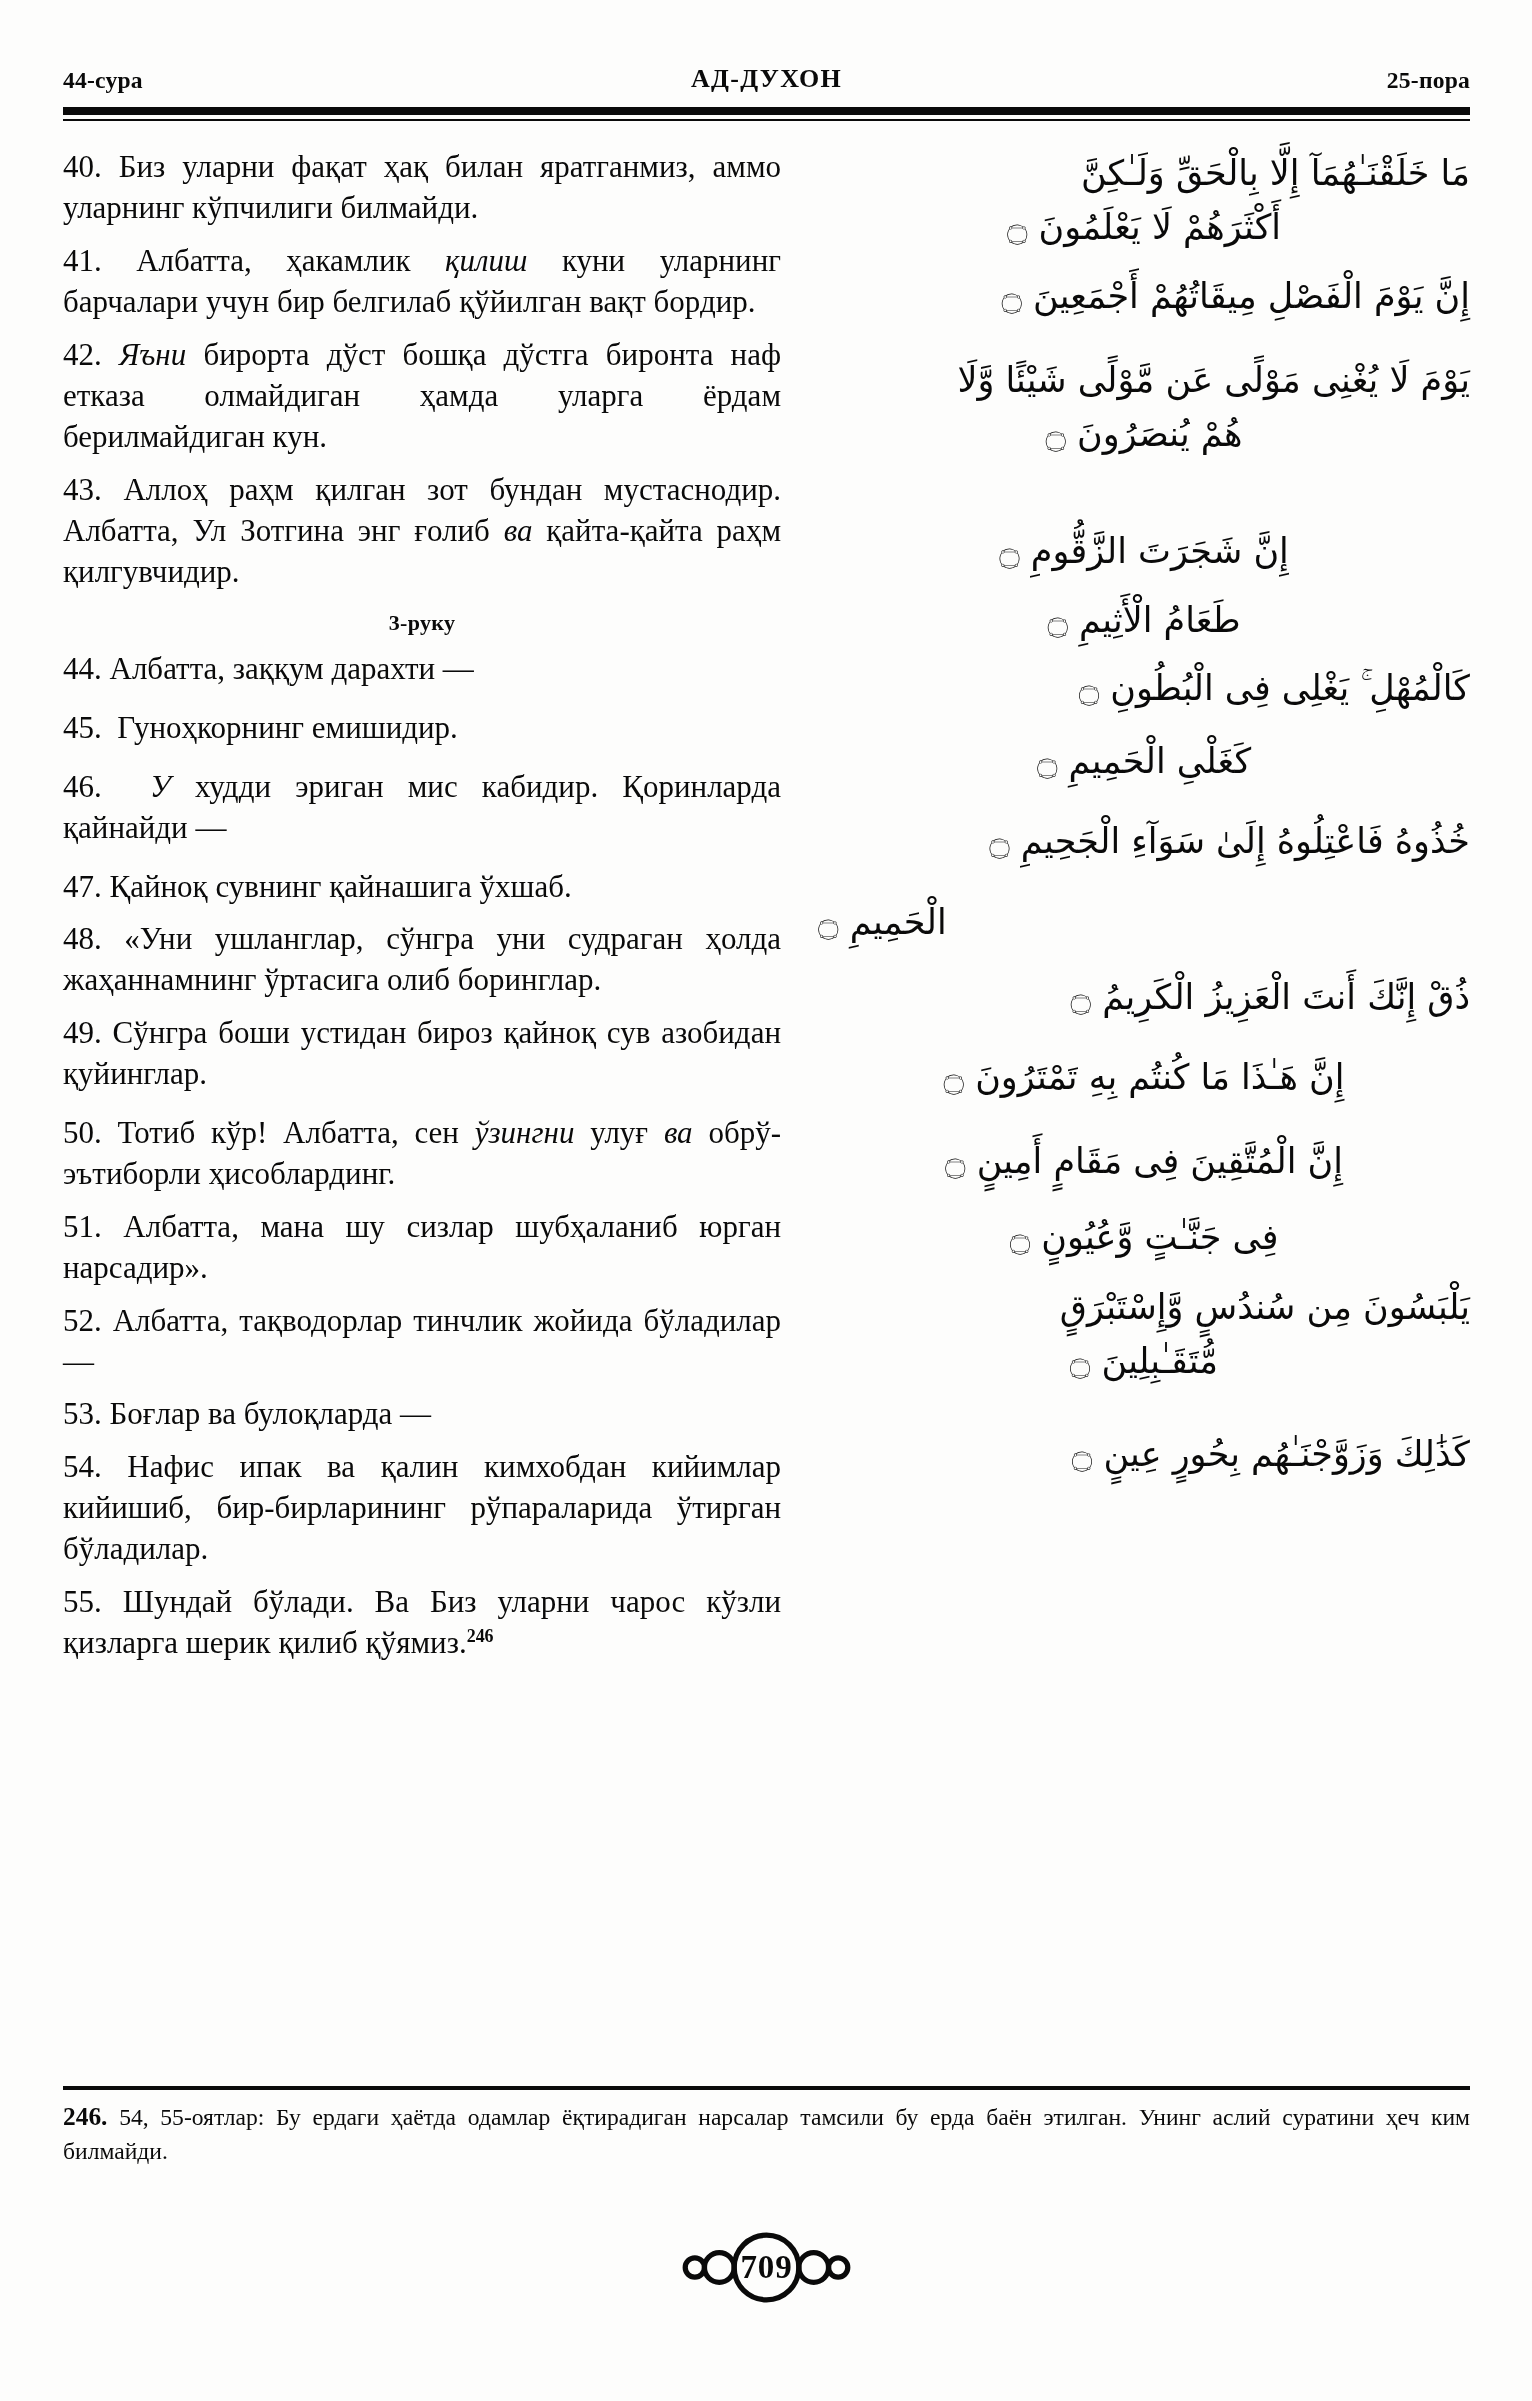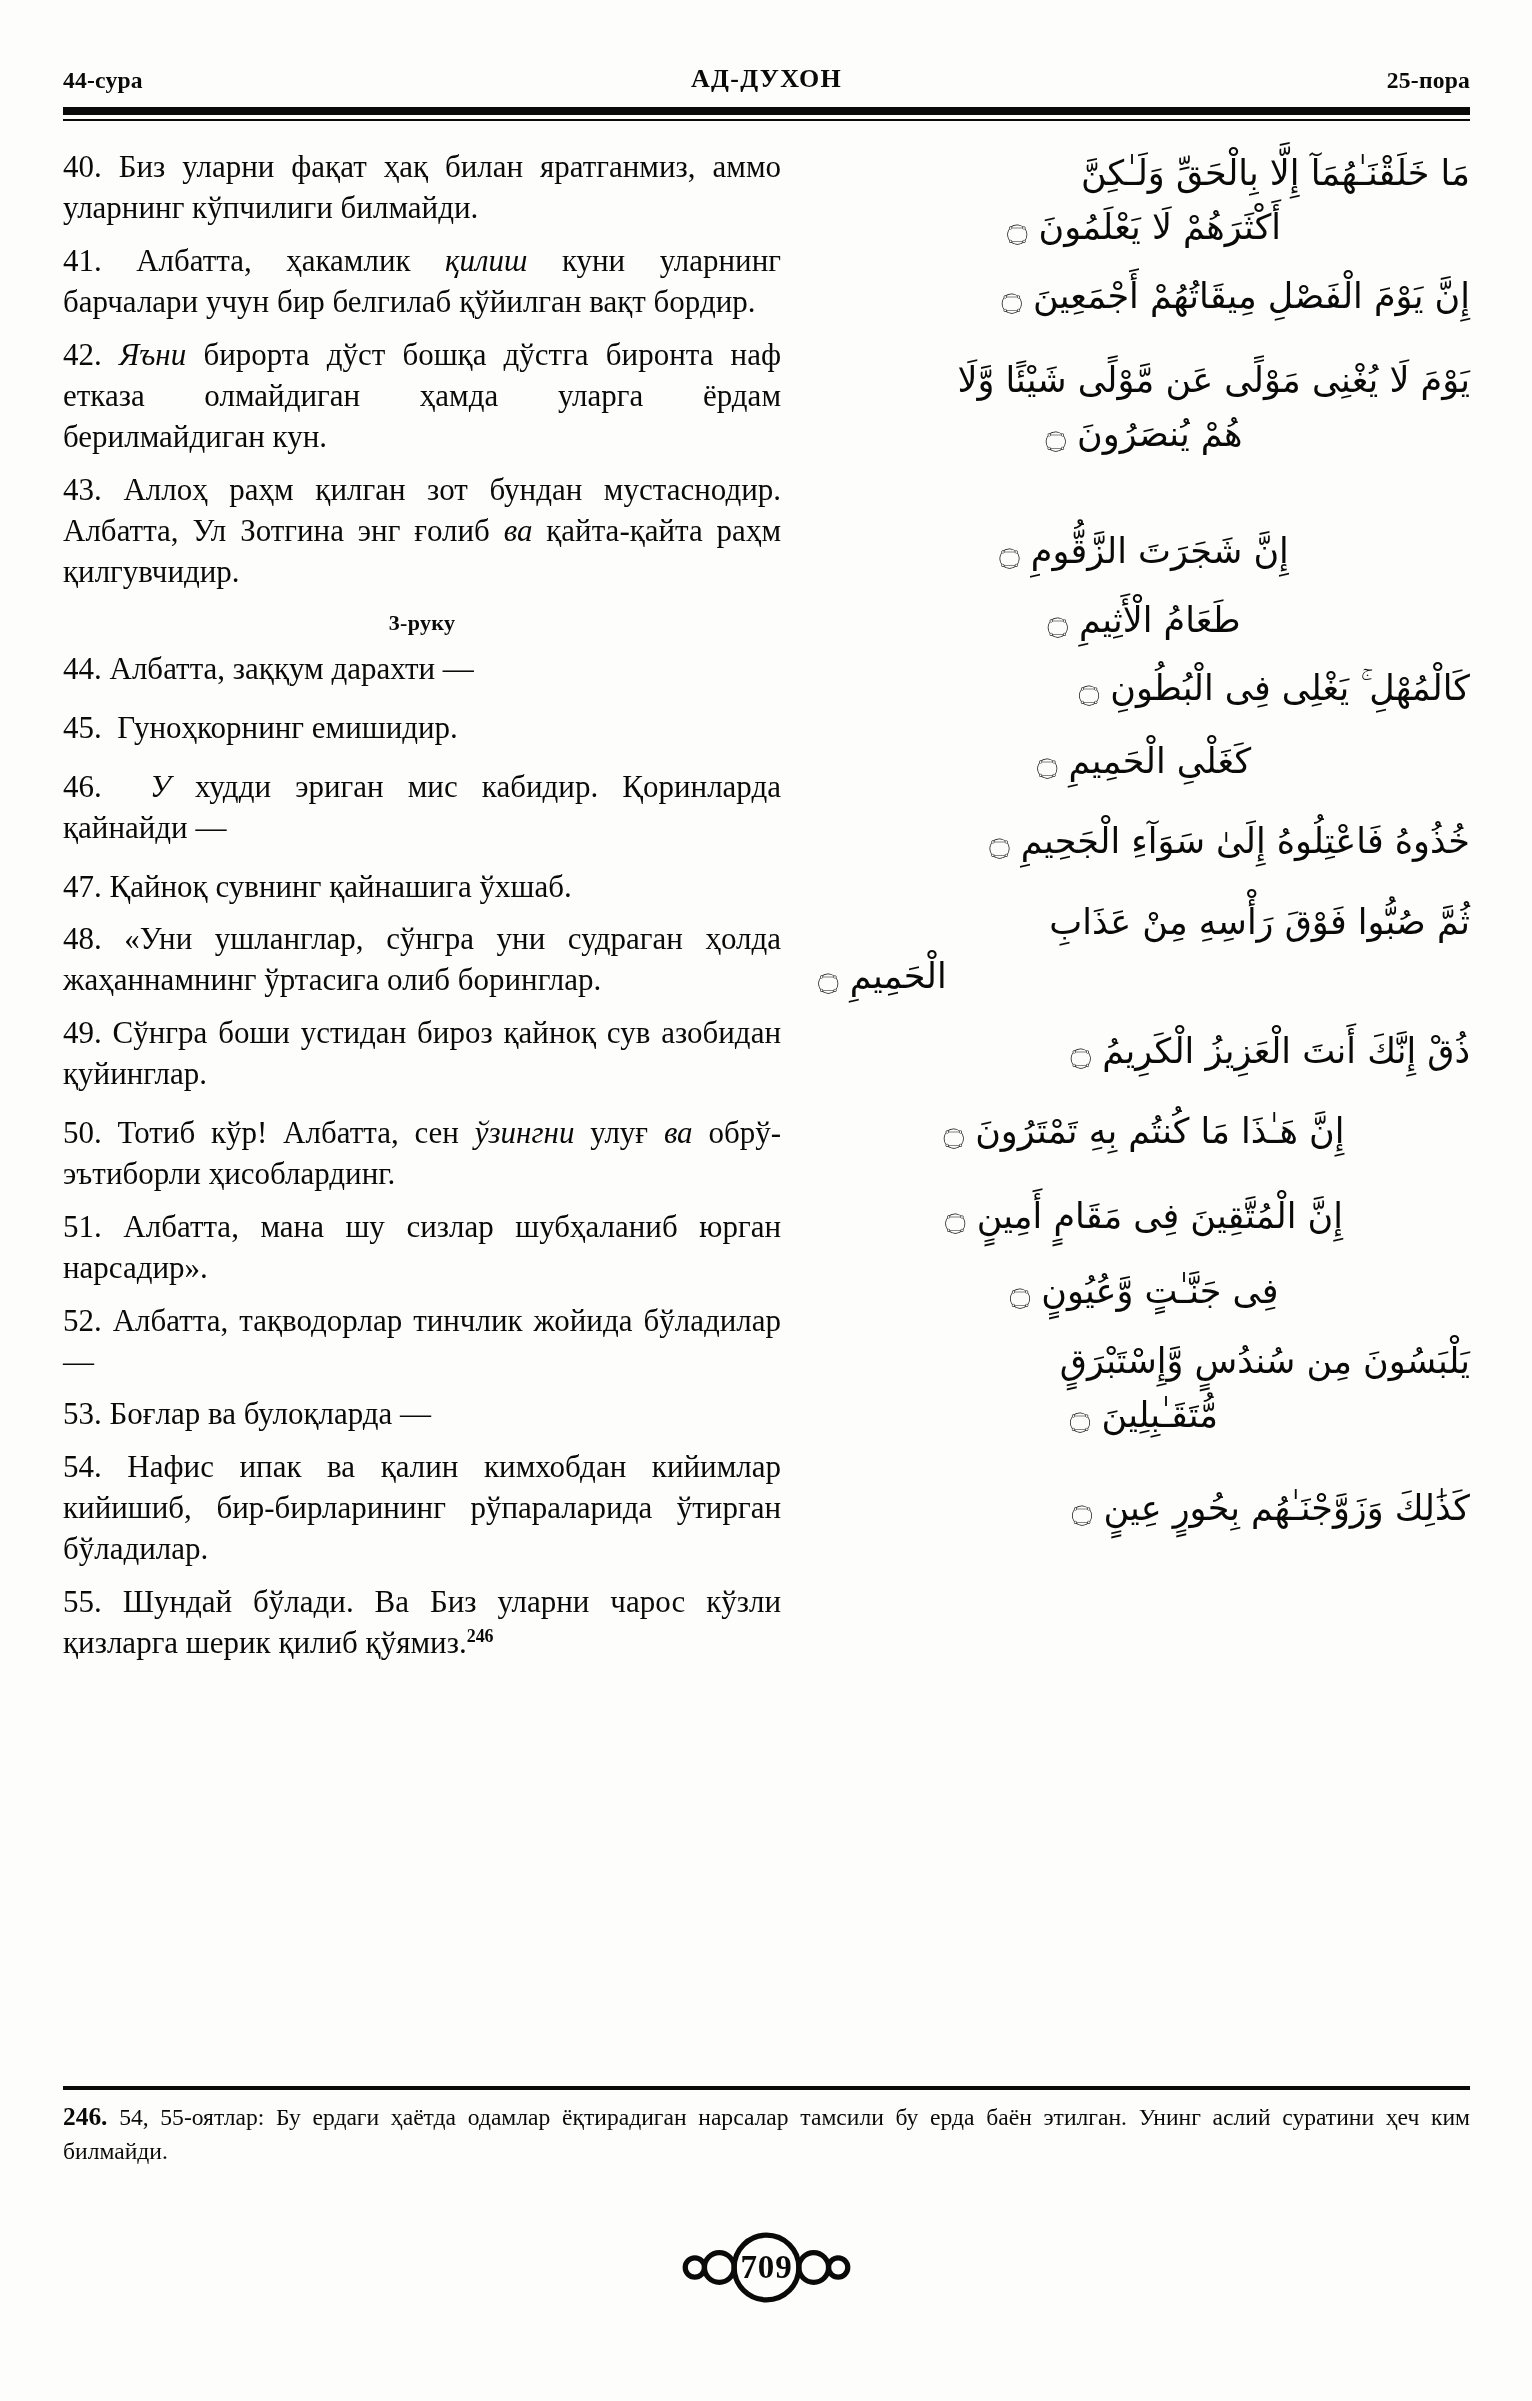--- a/index.html
+++ b/index.html
@@ -248,21 +248,20 @@
 
       <div class="ayah-block" style="margin-top:19px;">
         <div class="ayah-line c">كَغَلْىِ الْحَمِيمِ ۝</div>
       </div>
 
       <div class="ayah-block" style="margin-top:26px;">
         <div class="ayah-line r">خُذُوهُ فَاعْتِلُوهُ إِلَىٰ سَوَآءِ الْجَحِيمِ ۝</div>
       </div>
 
       <div class="ayah-block" style="margin-top:26px;">
-        <div class="ayah-line r">ثُمَّ صُبُّوا فَوْقَ رَأْسِهِ مِنْ عَذَابِ</div>
         <div class="ayah-line l">الْحَمِيمِ ۝</div>
       </div>
 
       <div class="ayah-block" style="margin-top:21px;">
         <div class="ayah-line r">ذُقْ إِنَّكَ أَنتَ الْعَزِيزُ الْكَرِيمُ ۝</div>
       </div>
 
       <div class="ayah-block" style="margin-top:26px;">
         <div class="ayah-line c">إِنَّ هَـٰذَا مَا كُنتُم بِهِ تَمْتَرُونَ ۝</div>
       </div>

